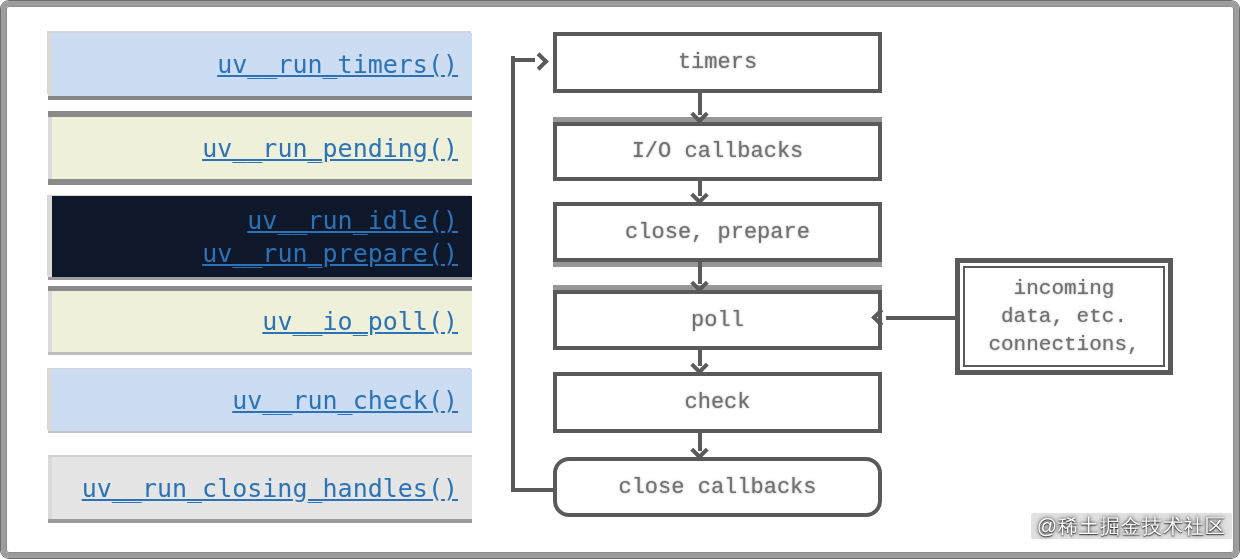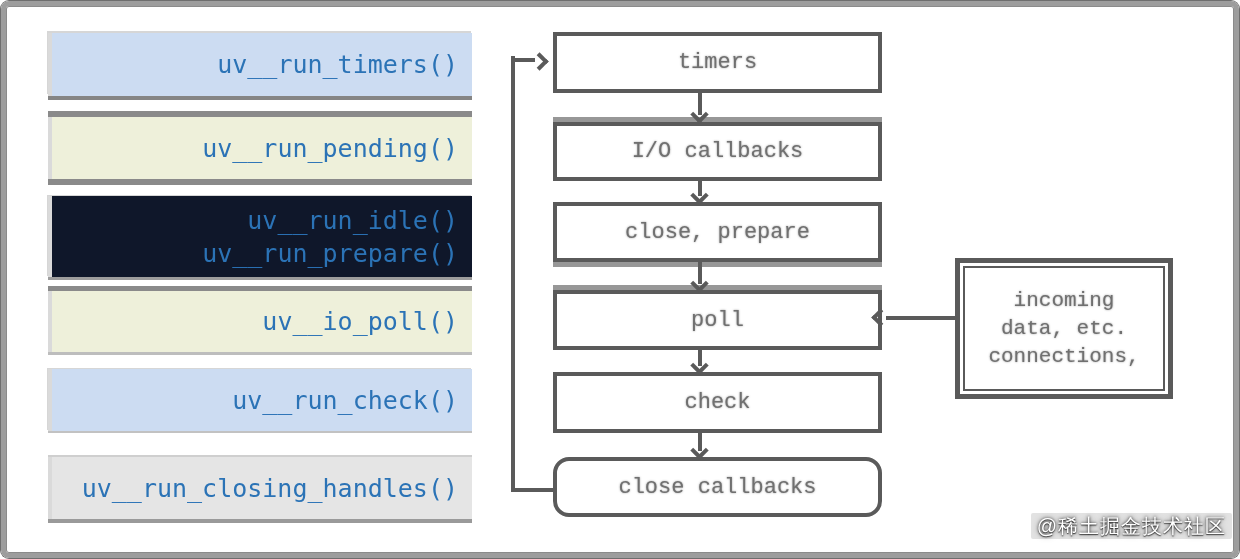--- a/index.html
+++ b/index.html
@@ -14,21 +14,21 @@
     pointer-events:none;
   }
 
   
   .lbox{
     position:absolute;left:48px;width:424px;box-sizing:border-box;
     display:flex;flex-direction:column;justify-content:center;align-items:flex-end;
     padding-right:14px;font-size:25px;line-height:33px;
     border-left:4px solid #dadada;
   }
-  .lbox .code-line{white-space:pre;}
+  .lbox .code-line{white-space:pre;text-decoration:underline;}
   .l0{top:33px;height:63px;box-shadow:0 4px 0 #858585,-1px -2px 0 #d6d6d6;}
   .l1{top:117px;height:62px;box-shadow:0 6px 0 #8a8a8a,0 -6px 0 #8a8a8a;}
   .l2{top:196px;height:81px;box-shadow:0 3px 0 #9d9d9d,-1px -1px 0 #d6d6d6;}
   .l3{top:291px;height:61px;box-shadow:0 -5px 0 #8a8a8a,0 3px 0 #bdbdbd;}
   .l4{top:369px;height:62px;box-shadow:0 2px 0 #c2c2c2,-1px -1px 0 #d6d6d6;}
   .l5{top:457px;height:62px;box-shadow:0 4px 0 #9a9a9a,0 -2px 0 #cfcfcf;}
 
   
   .fbox{
     position:absolute;left:553px;width:329px;box-sizing:border-box;
@@ -45,21 +45,21 @@
   .f5{top:457px;height:60px;}
 
   
   .line{position:absolute;background:#5a5a5a;}
   .chev{position:absolute;width:9px;height:9px;}
   .chev-down{border-right:4px solid #5a5a5a;border-bottom:4px solid #5a5a5a;transform:rotate(45deg);}
   .chev-right{border-top:4px solid #5a5a5a;border-right:4px solid #5a5a5a;transform:rotate(45deg);}
   .chev-left{border-bottom:4px solid #5a5a5a;border-left:4px solid #5a5a5a;transform:rotate(45deg);}
 
   
-  .sidebox{position:absolute;left:955px;top:258px;width:218px;height:141px;
+  .sidebox{position:absolute;left:955px;top:258px;width:218px;height:117px;
     box-sizing:border-box;border:5px solid #5a5a5a;}
   .sidebox-inner{
     position:absolute;inset:3px;border:2px solid #5a5a5a;
     display:flex;flex-direction:column;align-items:center;justify-content:center;
     font-family:"Liberation Mono",monospace;font-size:21px;line-height:28px;
     text-shadow:0 0 2px rgba(112,112,112,.75);
   }
 
   
   .watermark{

